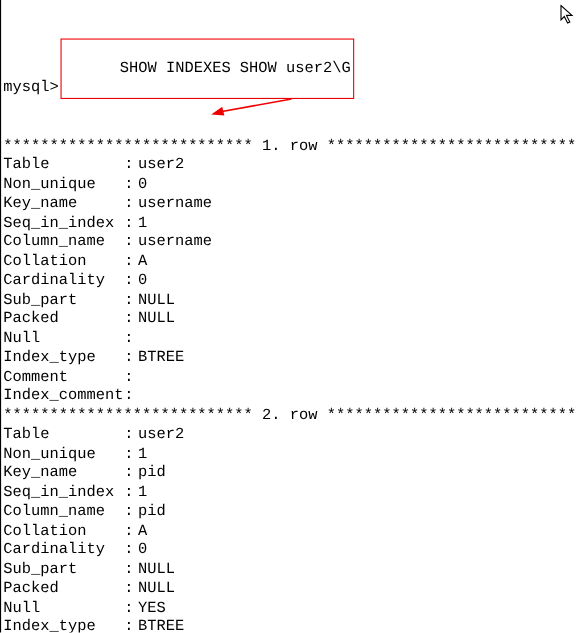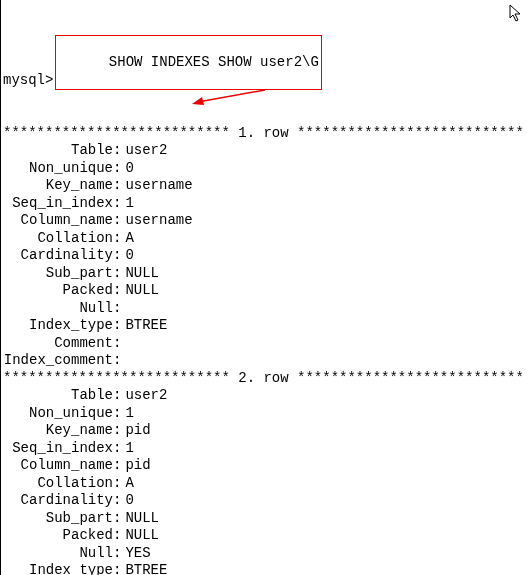--- a/index.html
+++ b/index.html
@@ -26,21 +26,21 @@
   }
   .prompt { }
   .boxed {
     border: 1px solid #e00;
     display: inline-block;
     padding: 0 2px;
     margin-left: 2px;
   }
   .row-divider { }
   .kv { display: flex; }
-  .k { width: 110px; text-align: right; }
+  .k { width: 110px; }
   .sep { }
   .v { padding-left: 4px; text-align: center; }
   .arrow {
     position: absolute;
     left: 190px;
     top: 88px;
     pointer-events: none;
   }
   .cursor {
     position: absolute;

